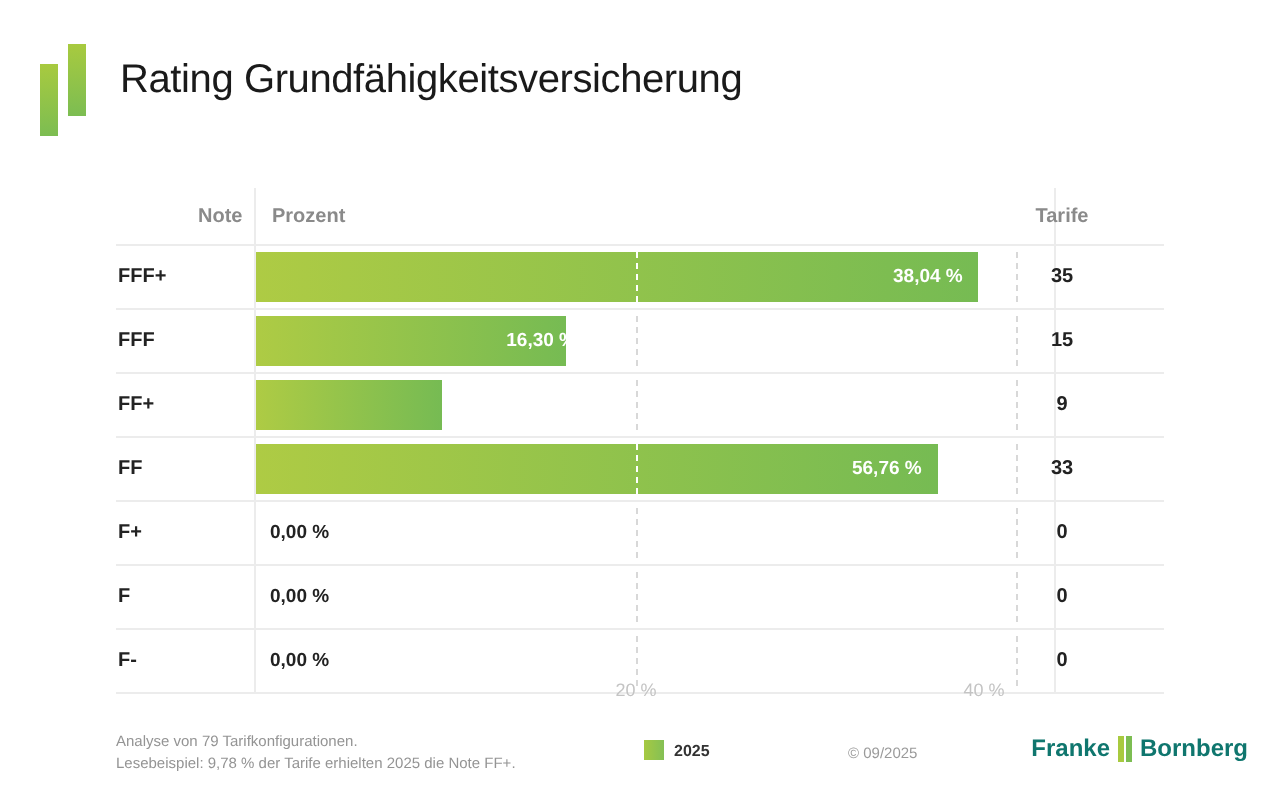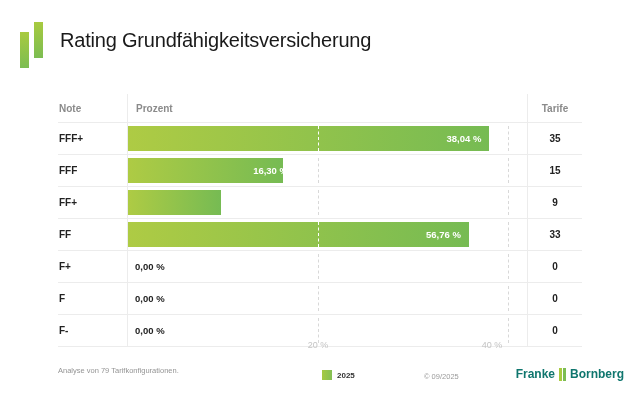--- a/index.html
+++ b/index.html
@@ -72,20 +72,21 @@
     align-items: center;
     font-size: 10px;
     font-weight: bold;
     color: #222222;
     box-sizing: border-box;
     padding-left: 1px;
   }
   .row.header-row .cell-note {
     font-weight: bold;
     color: #8a8a8a;
+    margin-left: 40px;
   }
   .col-divider-left {
     position: absolute;
     left: 69px; top: 0;
     width: 1px; height: 100%;
     background: #ececec;
   }
   .col-divider-right {
     position: absolute;
     left: 469px; top: 0;
@@ -101,21 +102,21 @@
     display: flex;
     align-items: center;
     padding-left: 8px;
     box-sizing: border-box;
     font-size: 10px;
     font-weight: bold;
     color: #8a8a8a;
   }
   .cell-tarife {
     position: absolute;
-    left: 470px; top: 0;
+    left: 446px; top: 0;
     width: 54px; height: 100%;
     display: flex;
     align-items: center;
     justify-content: center;
     font-size: 10px;
     font-weight: bold;
     color: #222222;
   }
   .row.header-row .cell-tarife {
     color: #8a8a8a;
@@ -358,20 +359,21 @@
   </div>
 
 <div id="axis-labels">
     <div class="axis-tick" style="left: 190px;">20 %</div>
     <div class="axis-tick" style="left: 364px;">40 %</div>
   </div>
 
 <div id="footer">
   <div id="footnote">
     <div>Analyse von 79 Tarifkonfigurationen.</div>
+    <div>Lesebeispiel: 9,78 % der Tarife erhielten 2025 die Note FF+.</div>
   </div>
   <div id="legend">
     <div class="swatch"></div>
     <div class="legend-label">2025</div>
   </div>
   <div id="copyright">© 09/2025</div>
   <div id="brand">
     <div class="brand-word">Franke</div>
     <div class="brand-mark">
       <div class="m1"></div>

